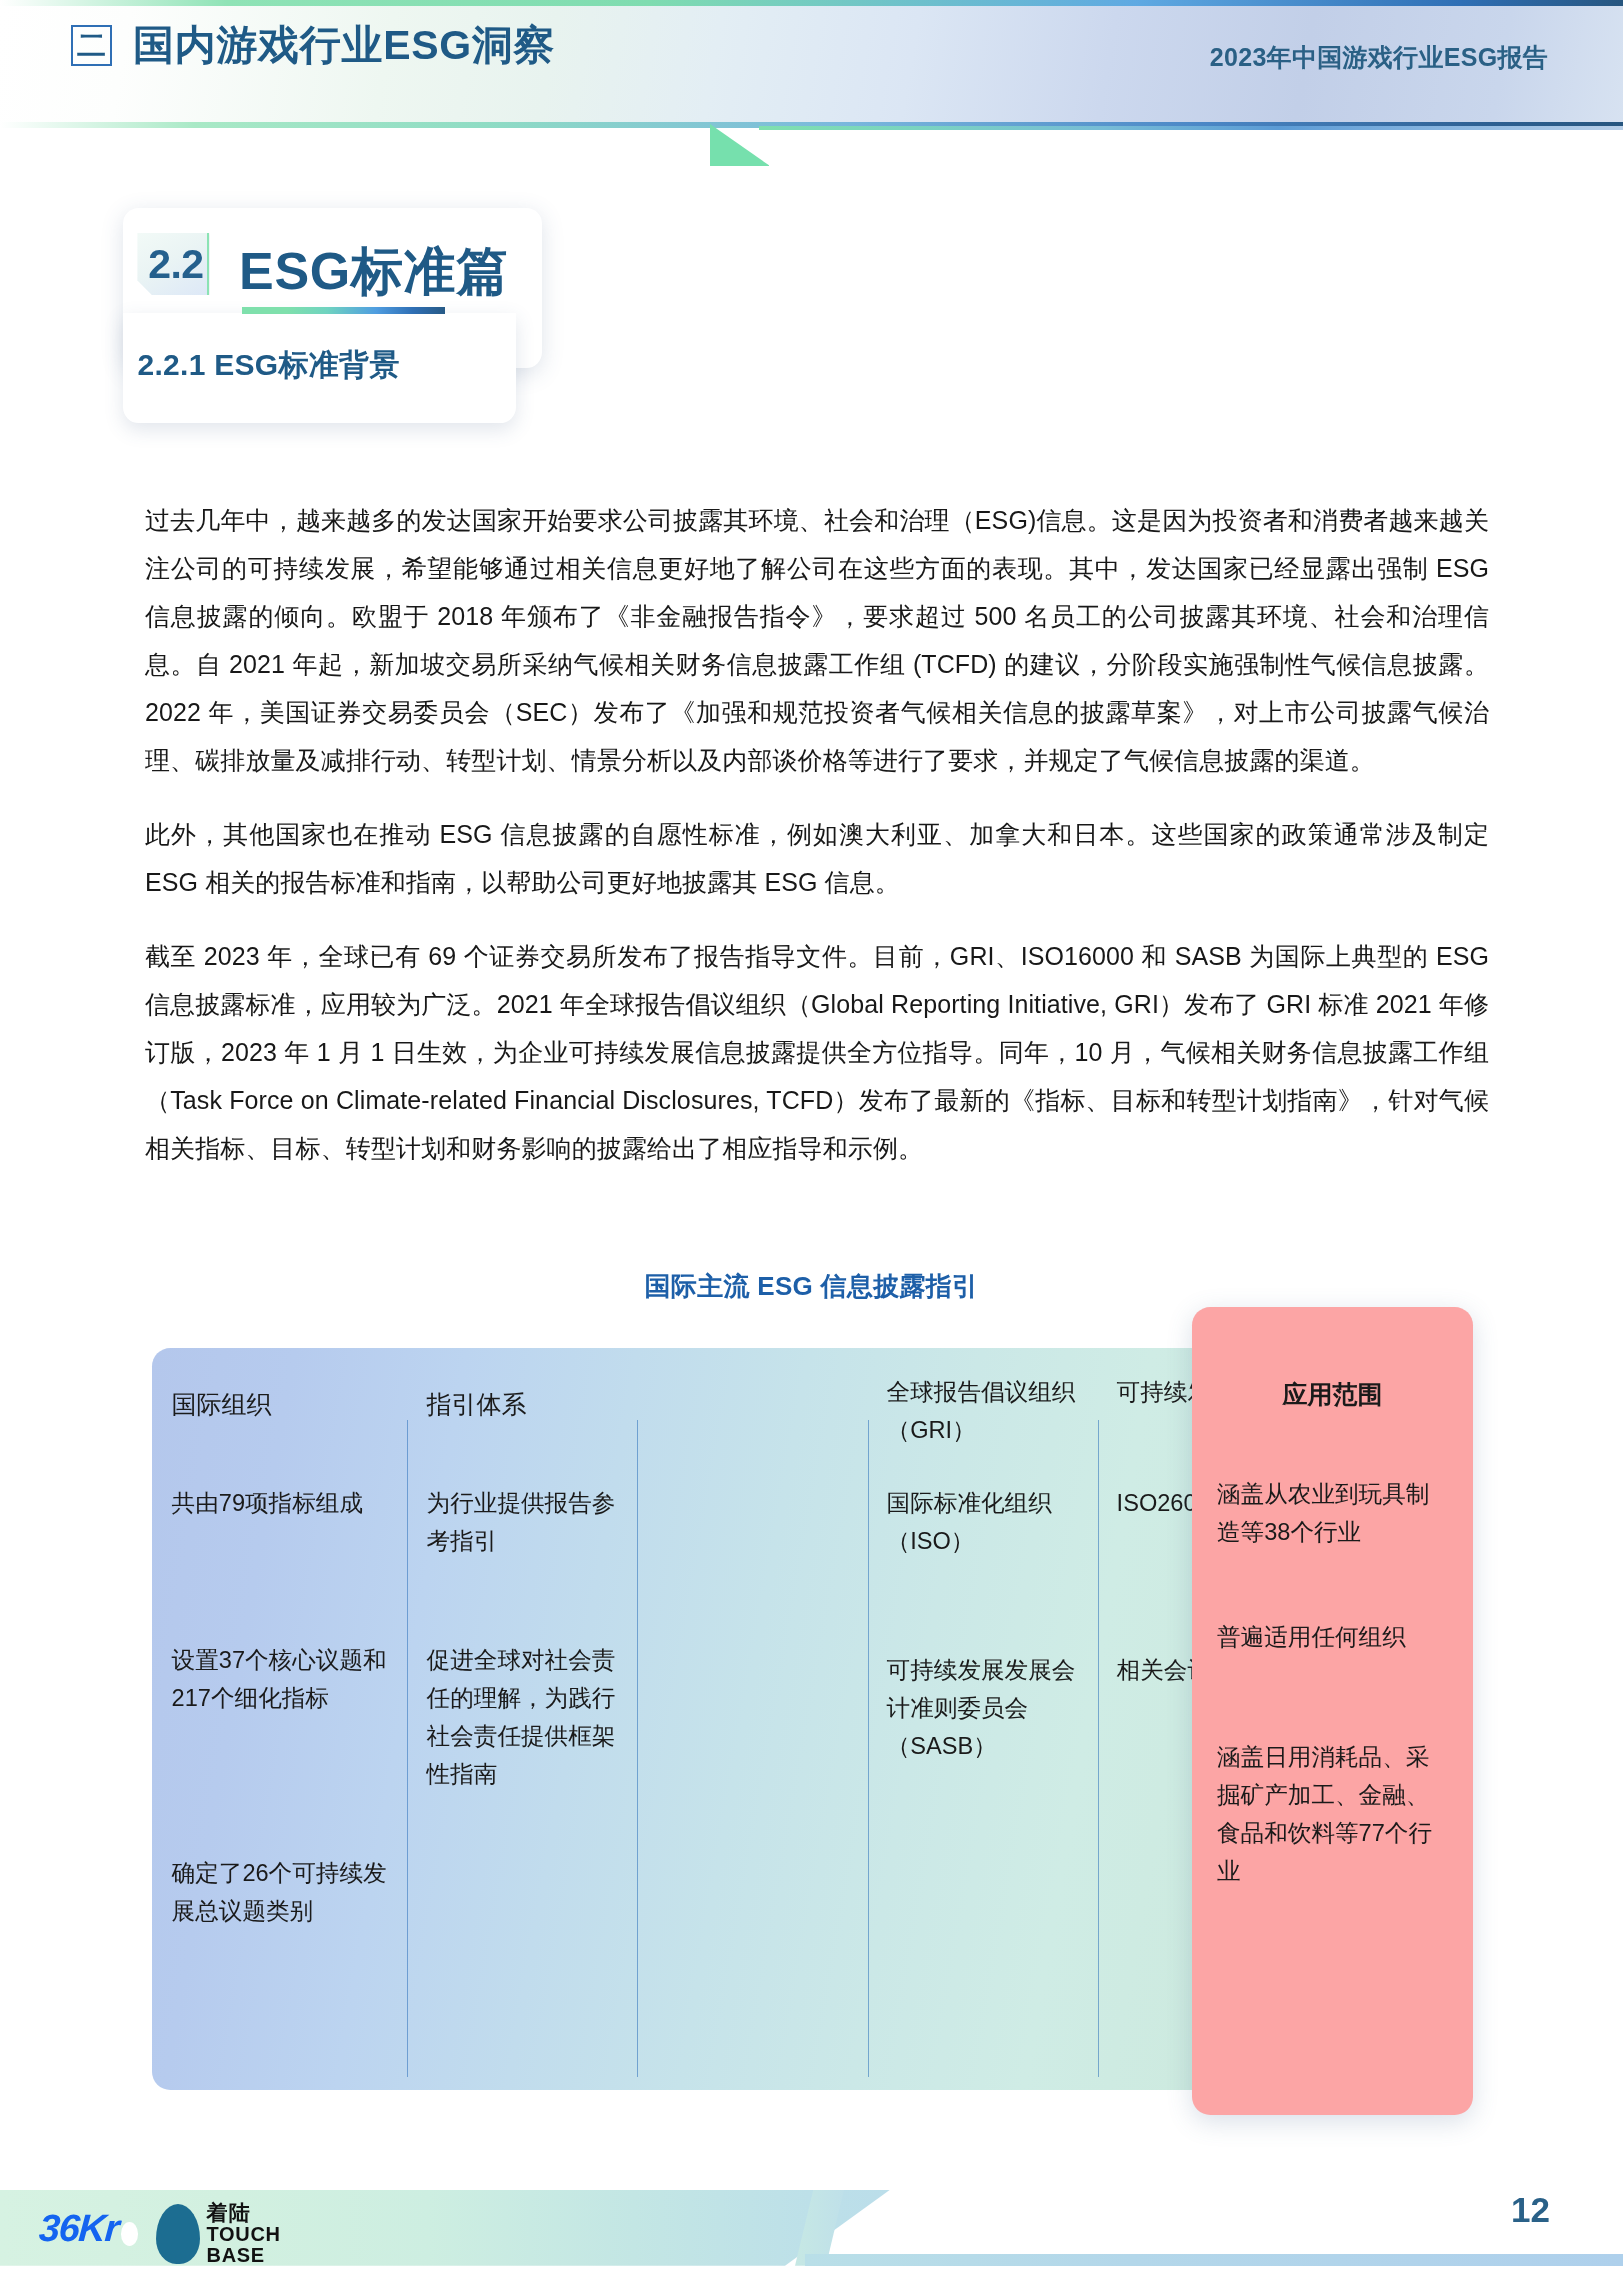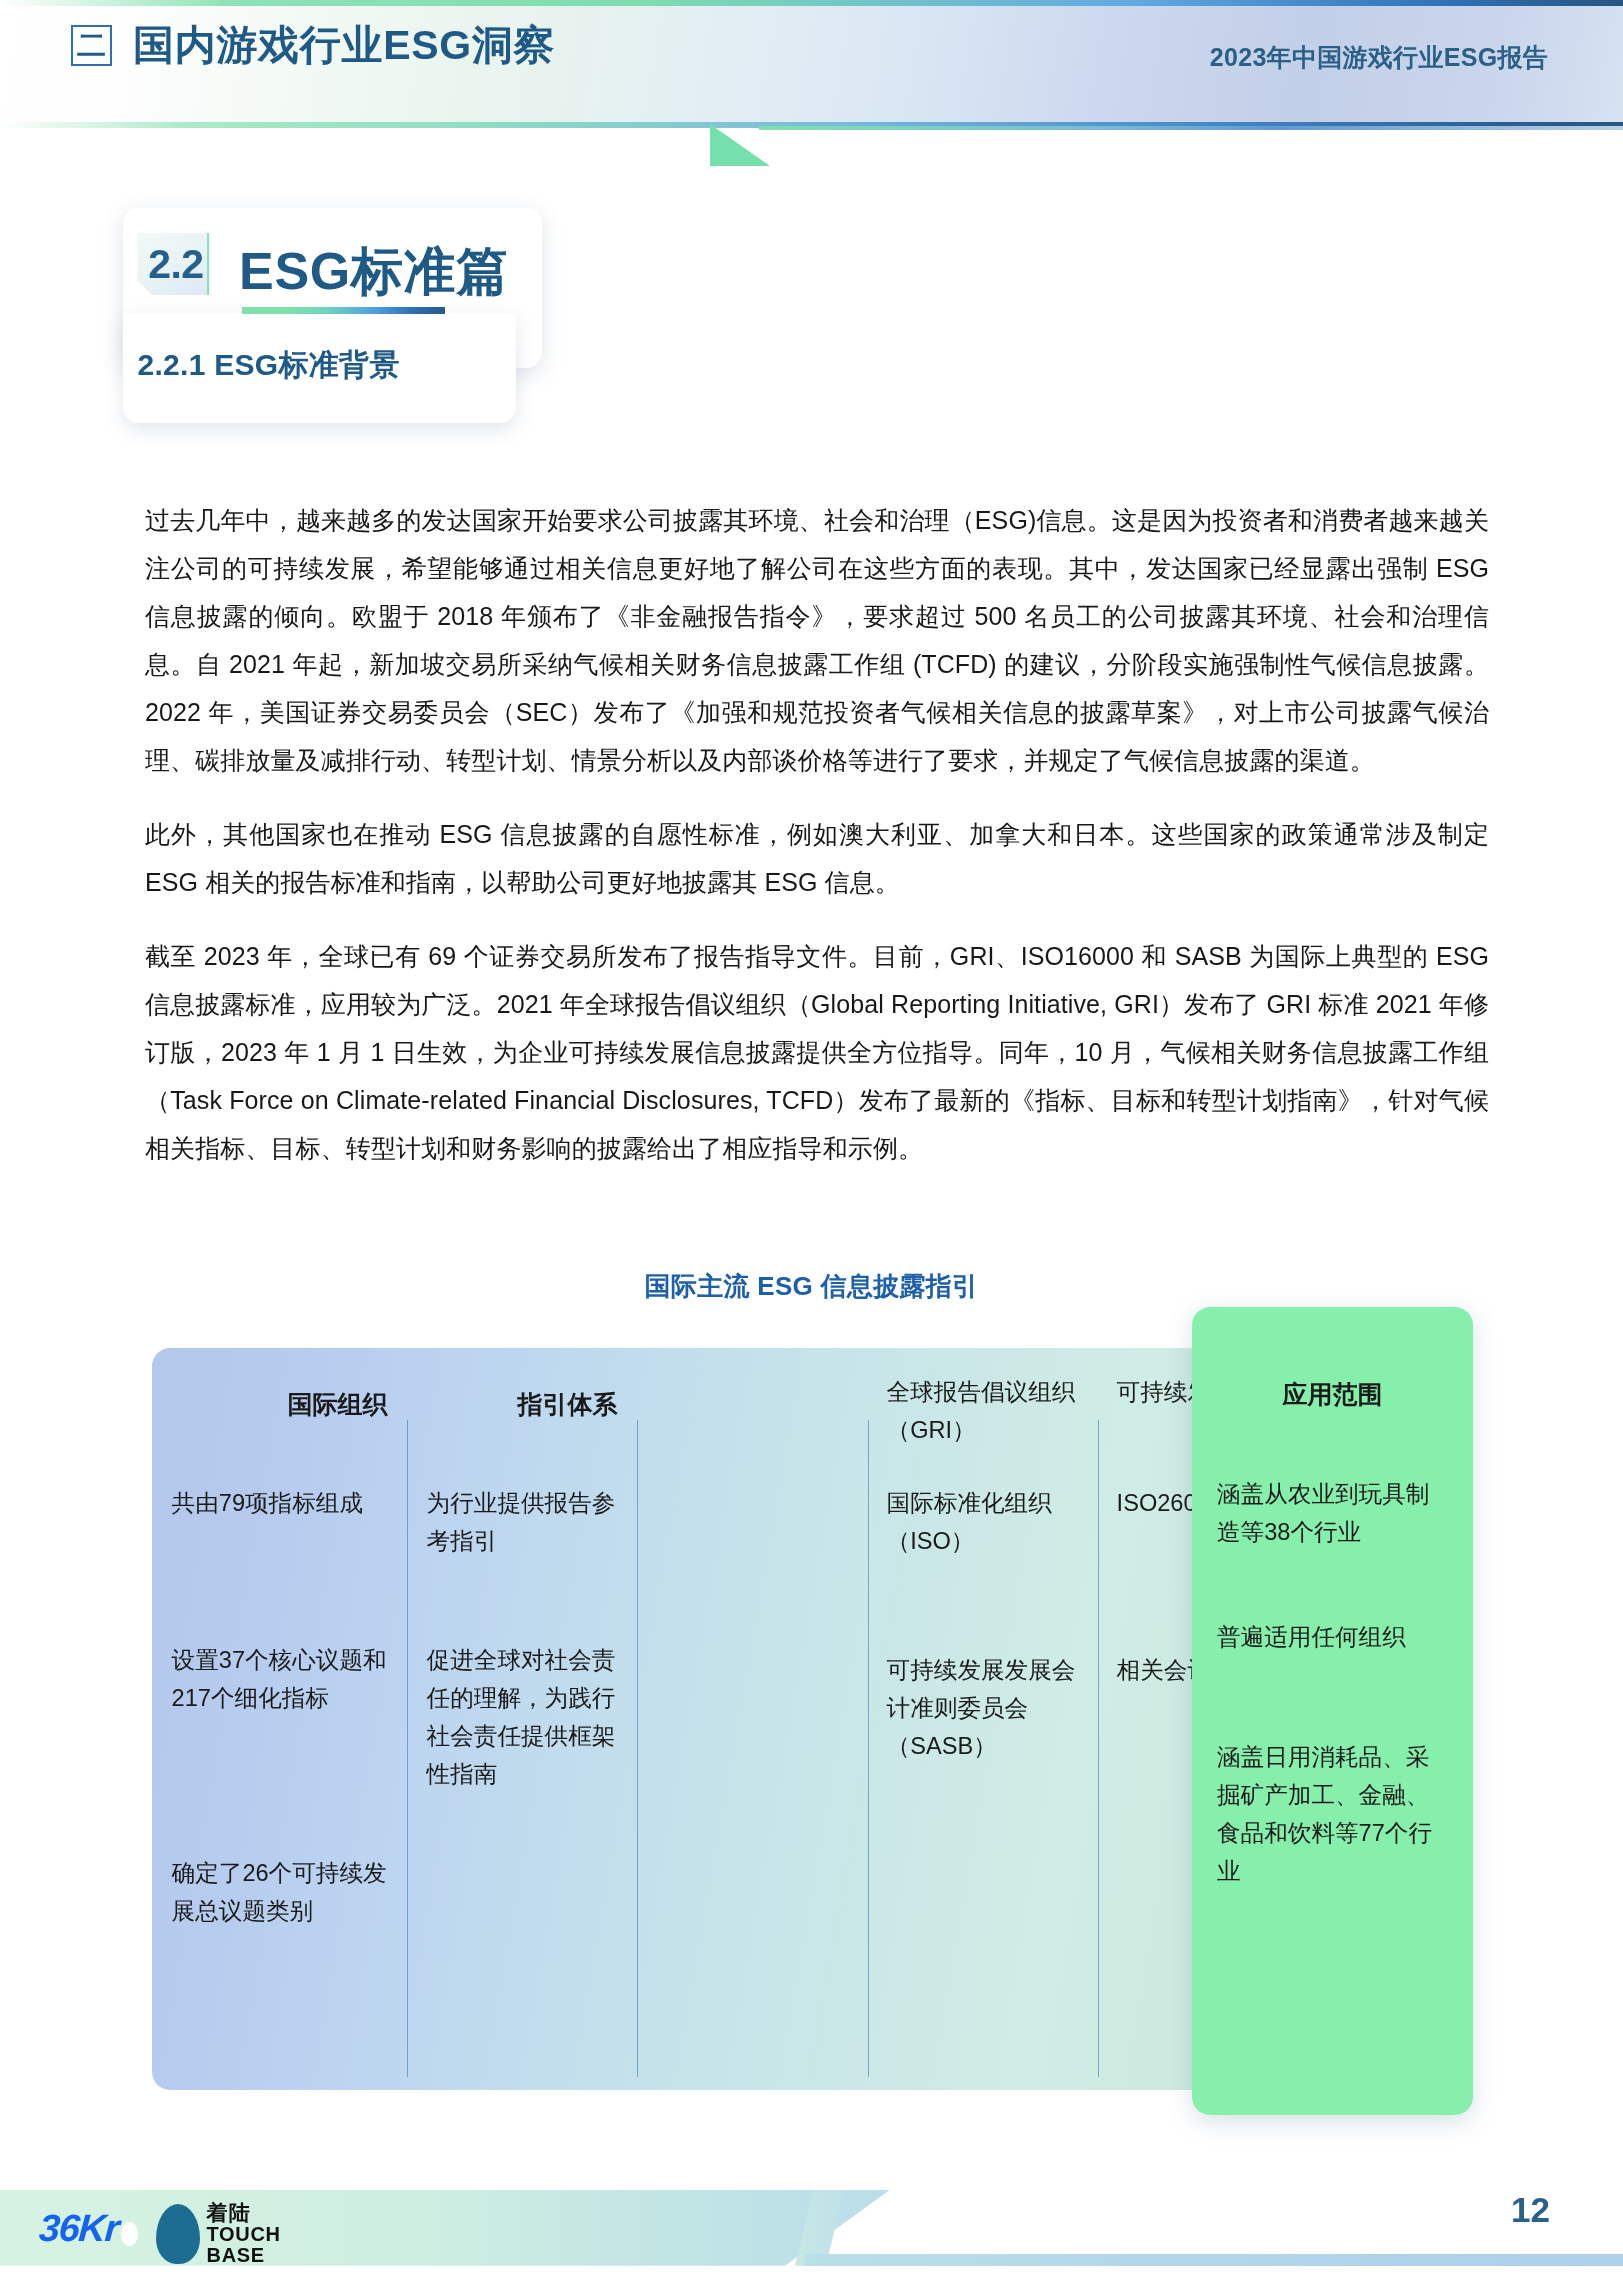--- a/index.html
+++ b/index.html
@@ -257,23 +257,23 @@
     box-sizing: border-box;
     font-size: 23.6px;
     line-height: 38px;
     color: #1a1a1a;
     display: flex;
     align-items: flex-start;
   }
   .cell-inner { width: 100%; }
   .head-cell {
     align-items: center;
-    justify-content: flex-end;
+    justify-content: flex-start;
     font-size: 25px;
-    font-weight: 700;
+    font-weight: 400;
     text-align: center;
   }
   .col-div {
     position: absolute;
     top: 72px;
     width: 1.3px;
     height: 657px;
     background: rgba(43,112,186,0.55);
   }
   .d1 { left: 255px; }
@@ -283,21 +283,21 @@
 
   .cell-r1 { padding-top: 25px; }
   .cell-r2 { padding-top: 25px; }
   .cell-r3 { padding-top: 35px; }
 
   .float-card {
     position: absolute;
     left: 1040px; top: -41px;
     width: 281px;
     height: 808px;
-    background: #86efac;
+    background: #fca5a5;
     border-radius: 18.3px;
     box-shadow: 0 6.5px 26px rgba(70,100,140,0.20);
     box-sizing: border-box;
     padding: 0 25px;
   }
   .fc-head {
     margin-top: 71px;
     text-align: center;
     font-size: 25px;
     font-weight: 700;

